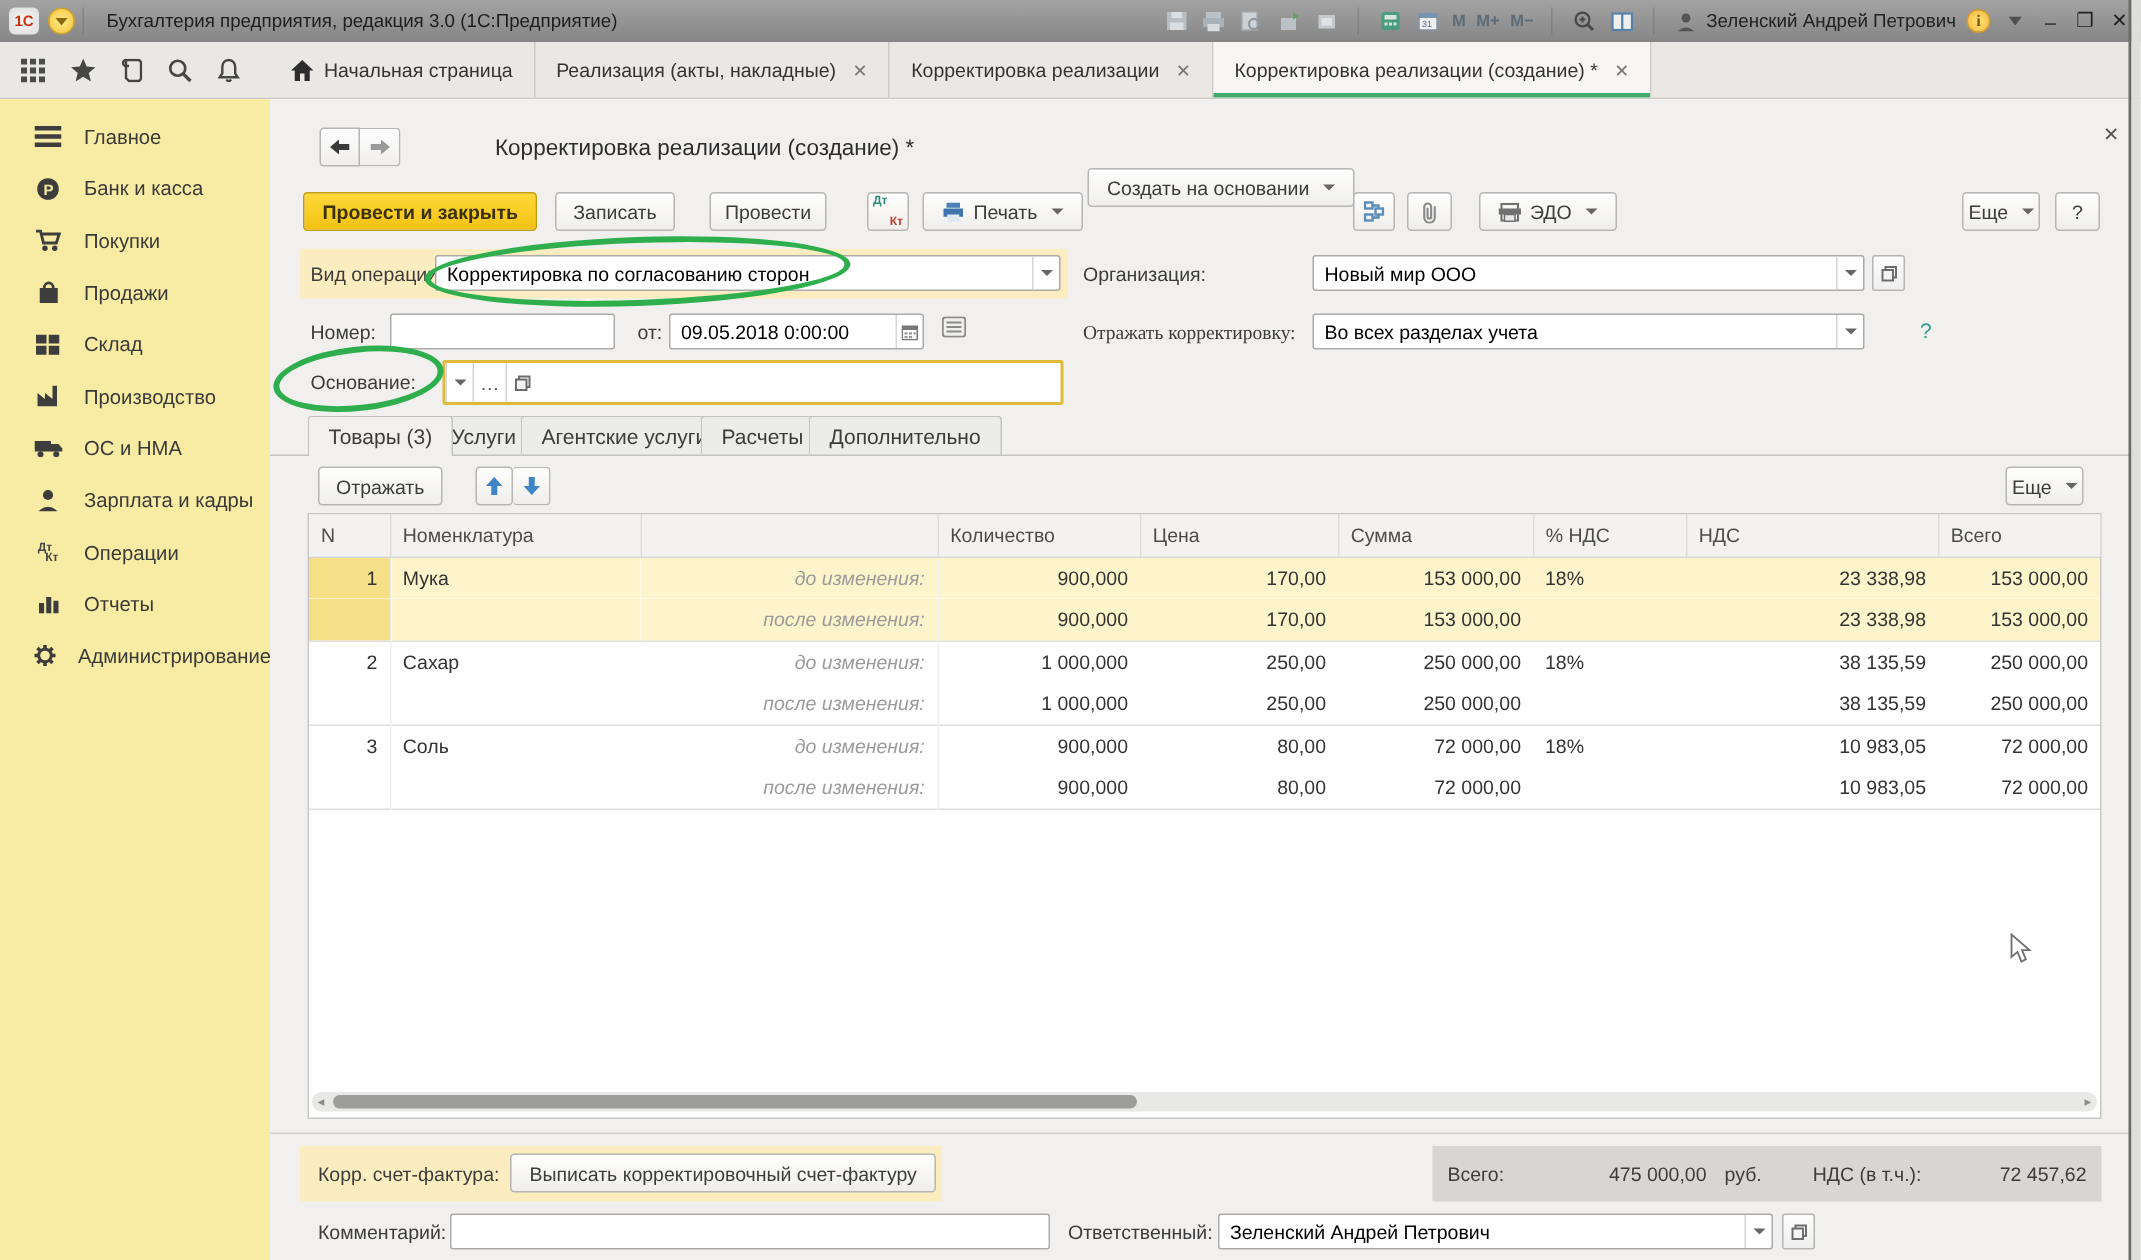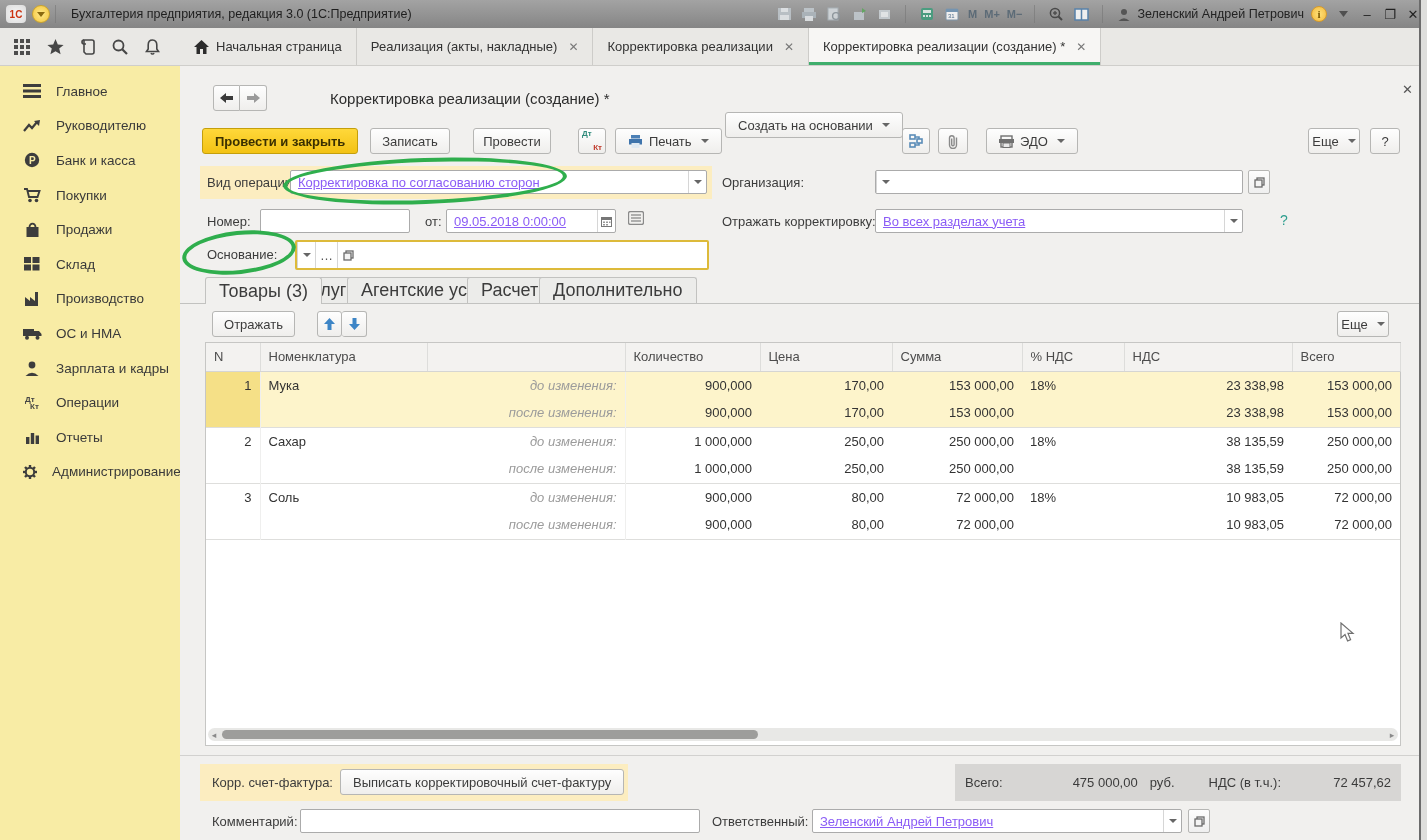--- a/index.html
+++ b/index.html
@@ -40,29 +40,29 @@
   .side-item .sic { width:20px; display:flex; justify-content:center; color:#3d3d3d; }
   .dtkt-mini { font-size:8px; font-weight:bold; line-height:7px; color:#444; text-align:left; }
 
   
   .main { position:absolute; left:180px; top:66px; width:1247px; height:774px; background:#f1f0ee; }
   .btn { display:inline-flex; align-items:center; justify-content:center; gap:6px; height:26px; padding:0 12px;
     background:linear-gradient(#fefefe,#efeeec); border:1px solid #b6b6b4; border-radius:3px; font-size:13px; color:#3c3c3c; }
   .btn-gold { background:linear-gradient(#ffd83a,#f3c213); border:1px solid #c49f0b; font-weight:bold; color:#3a3000; }
   .caret { width:0; height:0; border-left:4px solid transparent; border-right:4px solid transparent; border-top:4px solid #666; margin-left:3px; }
   .combo { position:absolute; height:24px; background:#fff; border:1px solid #ababab; border-radius:2px; display:flex; align-items:center; }
-  .combo .val { flex:1; padding:0 7px; white-space:nowrap; overflow:hidden; font-size:13px; color:#8b5cf6;text-decoration:underline; }
+  .combo .val { flex:1; padding:0 7px; white-space:nowrap; overflow:hidden; font-size:13px; color:#000000; }
   .combo .drop { width:18px; height:100%; border-left:1px solid #d6d6d6; display:flex; align-items:center; justify-content:center; }
   .sq-btn { position:absolute; height:24px; width:22px; background:linear-gradient(#fdfdfd,#efefef); border:1px solid #b6b6b4; border-radius:2px;
     display:flex; align-items:center; justify-content:center; font-size:11px; color:#555; }
   .flabel { position:absolute; font-size:13px; color:#3c3c3c; white-space:nowrap; }
   .ellipse { position:absolute; border:4px solid #2fae4d; border-radius:50%; pointer-events:none; z-index:50; }
 
   
-  .ptab { position:absolute; top:211px; height:26px; display:flex; align-items:center; padding:0 13px; font-size:18px; color:#3c3c3c;
+  .ptab { position:absolute; top:211px; height:26px; display:flex; align-items:center; padding:0 13px; font-size:14px; color:#3c3c3c;
     background:#ececea; border:1px solid #c2c2c0; border-bottom:none; border-radius:3px 3px 0 0; }
   .ptab.active { background:#f1f0ee; height:27px; z-index:2; }
 
   
   .grid-wrap { position:absolute; left:25px; top:276px; width:1196px; height:404px; background:#fff; border:1px solid #c6c6c4; }
   table.grid { border-collapse:collapse; table-layout:fixed; width:1194px; font-size:13px; }
   .grid th { height:28px; background:#f3f2f0; color:#4c4c4c; font-weight:normal; text-align:left; padding:0 8px;
     border-right:1px solid #dddddb; border-bottom:1px solid #d5d5d3; }
   .grid td { height:28px; padding:0 8px; white-space:nowrap; overflow:hidden; }
   .grid td.num { text-align:right; }
@@ -253,29 +253,20 @@
             <rect y="0" width="18" height="3"></rect>
             <rect y="5.5" width="18" height="3"></rect>
             <rect y="11" width="18" height="3"></rect>
           </g>
         </svg>
       </span>
       <span>Главное</span>
     </div>
   <div class="side-item">
       <span class="sic">
-        <svg width="18" height="14">
-          <polyline points="1,12 6,6 9,9 14,3" fill="none" stroke="#3d3d3d" stroke-width="2.2"></polyline>
-          <path d="M11 2 L17 1 L16 7 Z" fill="#3d3d3d"></path>
-        </svg>
-      </span>
-      <span>Руководителю</span>
-    </div>
-  <div class="side-item">
-      <span class="sic">
         <svg width="16" height="16">
           <circle cx="8" cy="8" r="7.2" fill="#3d3d3d"></circle>
           <text x="5" y="12" font-size="10" font-weight="bold" fill="#f8eca5" font-family="sans-serif">Р</text>
         </svg>
       </span>
       <span>Банк и касса</span>
     </div>
   <div class="side-item">
       <span class="sic">
         <svg width="18" height="15">
@@ -449,20 +440,21 @@
   <div class="yellowband" style="left:20px; top:100px; width:512px; height:33px;"></div>
   <div class="flabel" style="left:27px; top:109px;">Вид операции:</div>
   <div class="combo" style="left:110px; top:104px; width:417px;">
     <span class="val">Корректировка по согласованию сторон</span>
       <span class="drop">
         <span class="caret" style="margin:0;"></span>
       </span>
   </div>
   <div class="flabel" style="left:542px; top:109px;">Организация:</div>
   <div class="combo" style="left:695px; top:104px; width:368px;">
+    <span class="val">Новый мир ООО</span>
       <span class="drop">
         <span class="caret" style="margin:0;"></span>
       </span>
   </div>
   <div class="sq-btn" style="left:1068px; top:104px;">
       <svg width="11" height="11">
         <rect x="3" y="1" width="7" height="7" fill="none" stroke="#6a6a6a" stroke-width="1.3"></rect>
         <rect x="1" y="3" width="7" height="7" fill="#f4f4f4" stroke="#6a6a6a" stroke-width="1.3"></rect>
       </svg>
     </div>
@@ -487,21 +479,21 @@
       </span>
   </div>
   <span style="position:absolute; left:448px; top:145px;"><svg width="16" height="14">
         <rect x="0.5" y="0.5" width="15" height="13" rx="2" fill="none" stroke="#8a8a8a" stroke-width="1.3"></rect>
         <g stroke="#8a8a8a" stroke-width="1.3">
           <line x1="3" y1="4" x2="13" y2="4"></line>
           <line x1="3" y1="7" x2="13" y2="7"></line>
           <line x1="3" y1="10" x2="13" y2="10"></line>
         </g>
       </svg></span>
-  <div class="flabel" style="left:542px; top:148px;">Отражать корректировку:</div>
+  <div class="flabel" style="left:542px; top:148px;font-family:Liberation Serif, serif;">Отражать корректировку:</div>
   <div class="combo" style="left:695px; top:143px; width:368px;">
     <span class="val">Во всех разделах учета</span>
       <span class="drop">
         <span class="caret" style="margin:0;"></span>
       </span>
   </div>
   <div class="flabel" style="left:1100px; top:146px; color:#2e9e8e; font-size:14px;">?</div>
 
   <div class="flabel" style="left:27px; top:181px;">Основание:</div>
   <div style="position:absolute; left:115px; top:174px; width:414px; height:30px; border:2px solid #ddba3a; border-radius:2px; background:#fff; display:flex; align-items:center;">

